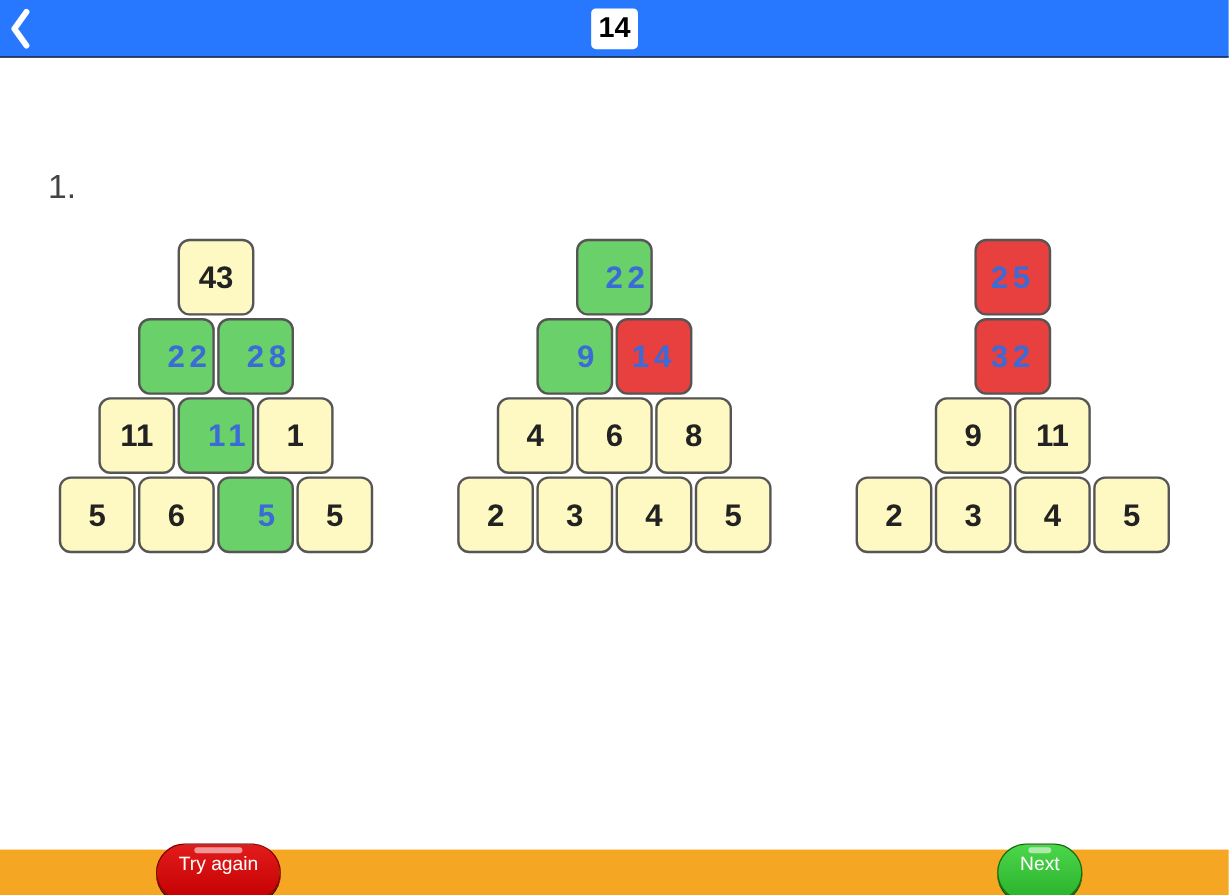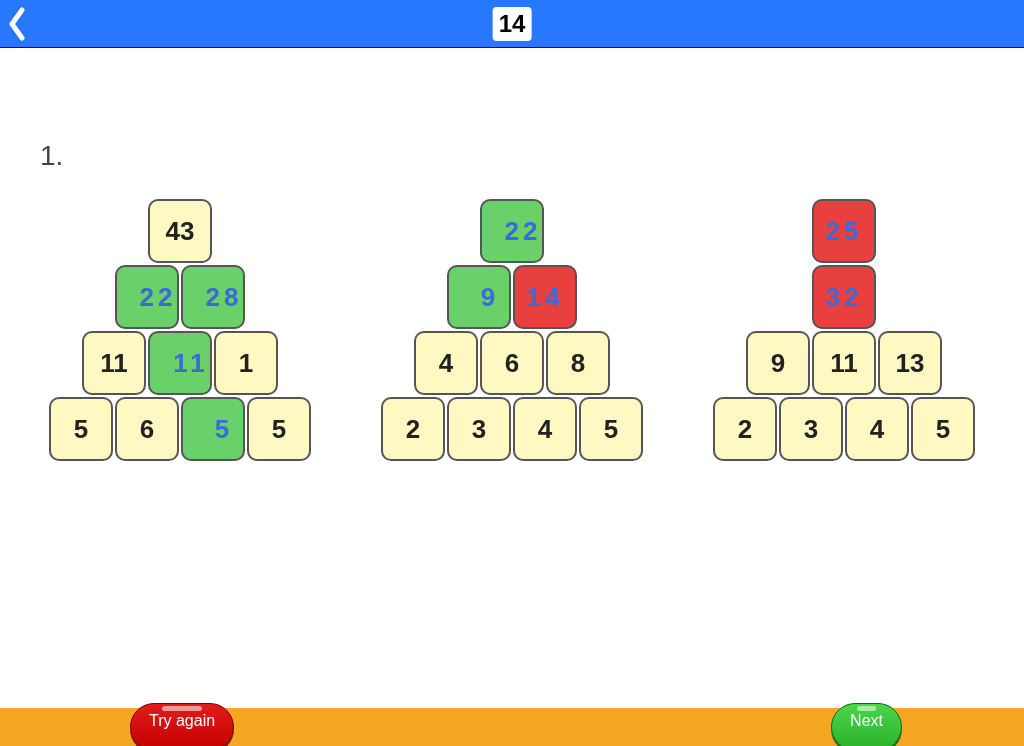--- a/index.html
+++ b/index.html
@@ -125,21 +125,20 @@
         <div class="pyramid">
           <div class="row">
             <div class="cell input wrong">25</div>
           </div>
           <div class="row">
             <div class="cell input wrong">32</div>
           </div>
           <div class="row">
             <div class="cell">9</div>
             <div class="cell">11</div>
-            <div class="cell">13</div>
           </div>
           <div class="row">
             <div class="cell">2</div>
             <div class="cell">3</div>
             <div class="cell">4</div>
             <div class="cell">5</div>
           </div>
         </div>
       </div>
   </div>

